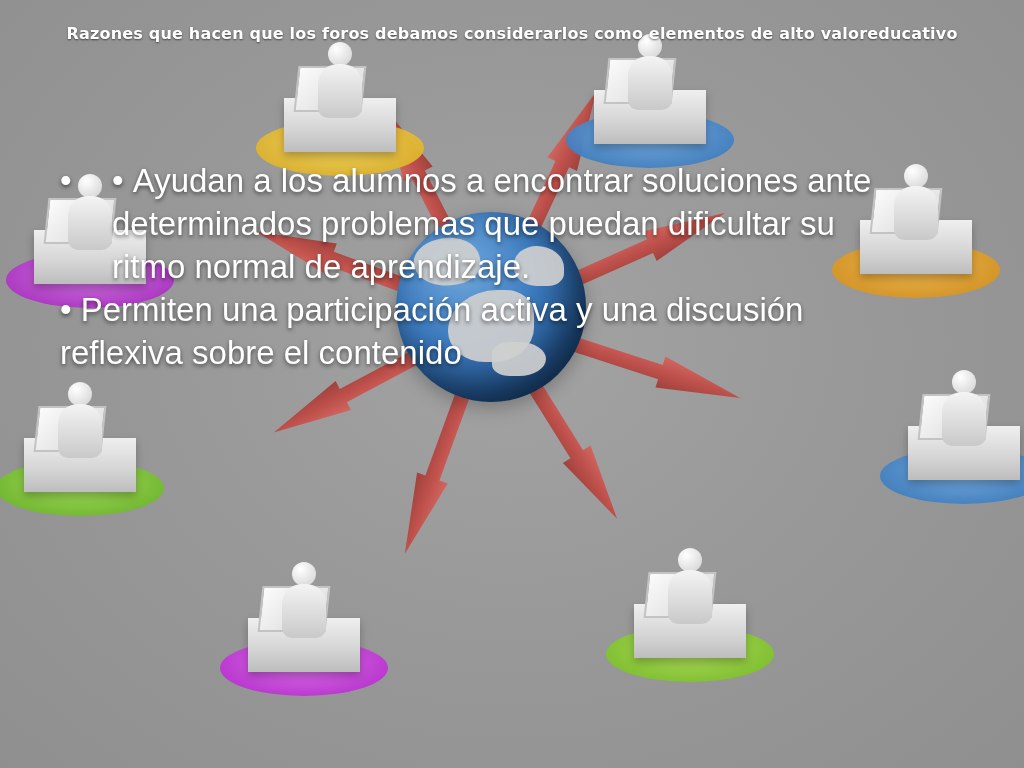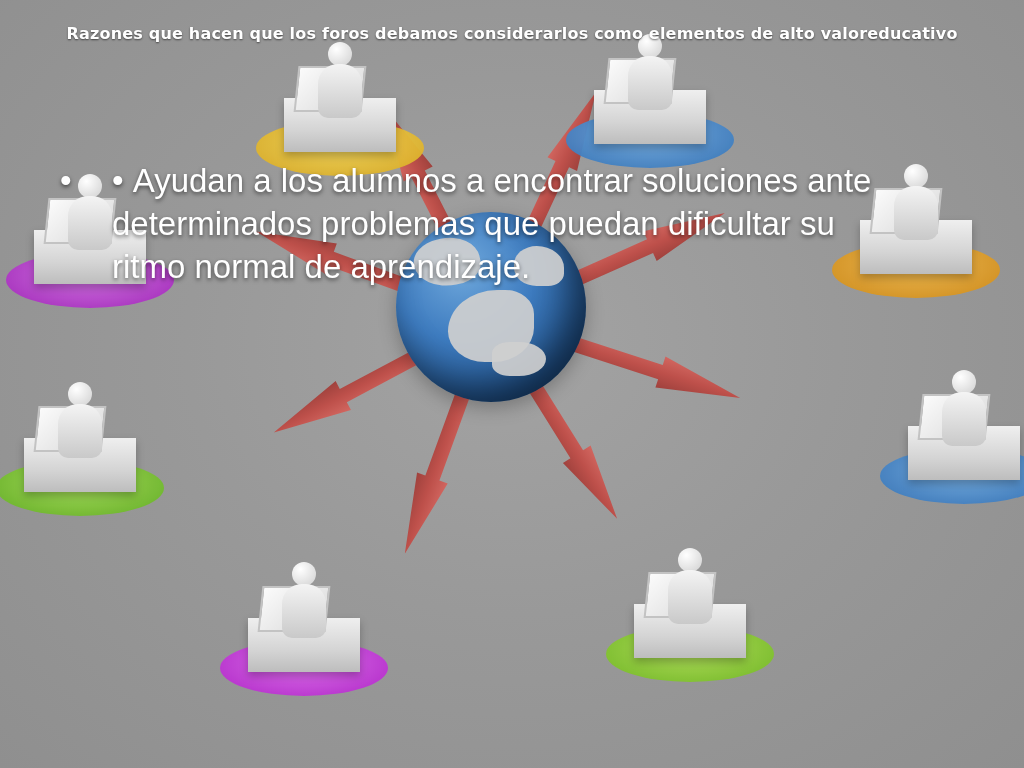--- a/index.html
+++ b/index.html
@@ -283,16 +283,19 @@
   <div class="slide-title">Razones que hacen que los foros debamos considerarlos como elementos de alto valoreducativo</div>
 
   <div class="body-block">
 
     <div class="bullet-row">
       <span class="marker">•</span>
       <span class="txt"><span>•</span>&nbsp;<span>Ayudan a los alumnos a encontrar soluciones ante determinados problemas que puedan dificultar su ritmo normal de aprendizaje.</span></span>
     </div>
 
 
+    <div class="sub-para">
+      <span>•</span>&nbsp;<span>Permiten una participación activa y una discusión reflexiva sobre el contenido</span>
+    </div>
 
   </div>
 
 </div>
 
 </body></html>

